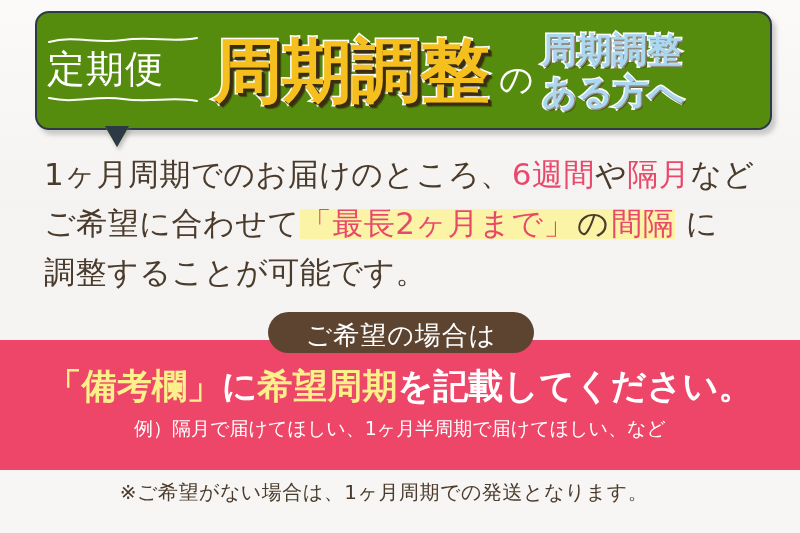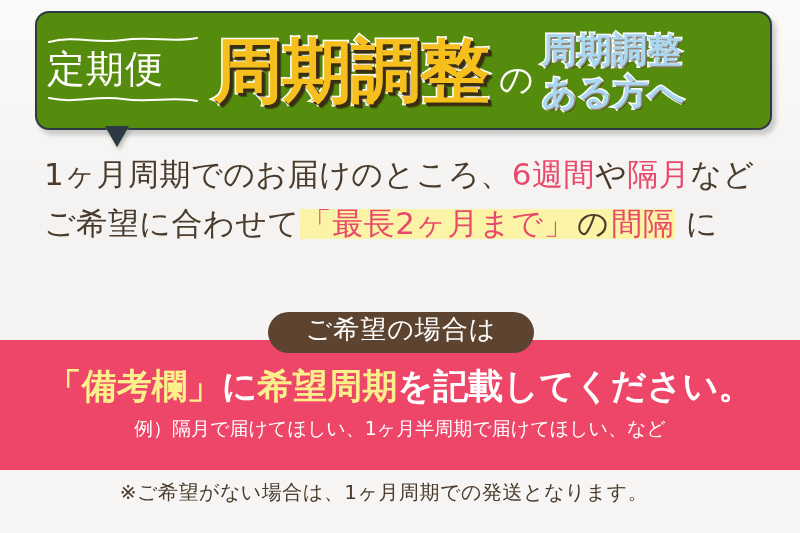--- a/index.html
+++ b/index.html
@@ -166,21 +166,21 @@
   }
   .badge {
     position: absolute;
     left: 268px;
     top: 312px;
     width: 266px;
     height: 41px;
     background: #5d4430;
     border-radius: 21px;
     display: flex;
-    align-items: flex-start;
+    align-items: flex-end;
     justify-content: center;
     box-sizing: border-box;
   }
   .badge-text {
     font-size: 26px;
     color: #ffffff;
     letter-spacing: 1px;
     white-space: nowrap;
     font-family: "DejaVu Sans", "Liberation Sans", sans-serif;
   }
@@ -252,20 +252,21 @@
         <div class="wish-line">ある方へ</div>
       </div>
 
     </div>
   </div>
   <div class="bubble-tail"></div>
 
   <div class="body-copy">
     <div class="copy-line"><span>1ヶ月周期でのお届けのところ、</span><span class="pink">6週間</span><span>や</span><span class="pink">隔月</span><span>など</span></div>
     <div class="copy-line"><span>ご希望に合わせて</span><span class="pink hl">「最長2ヶ月まで」</span><span class="hl">の</span><span class="pink hl">間隔</span><span> に</span></div>
+    <div class="copy-line"><span>調整することが可能です。</span></div>
   </div>
 
   <div class="pink-band"></div>
 
   <div class="badge">
     <span class="badge-text">ご希望の場合は</span>
   </div>
 
   <div class="pink-main"><span class="yellow">「備考欄」</span><span>に</span><span class="yellow">希望周期</span><span>を記載してください。</span></div>
 

